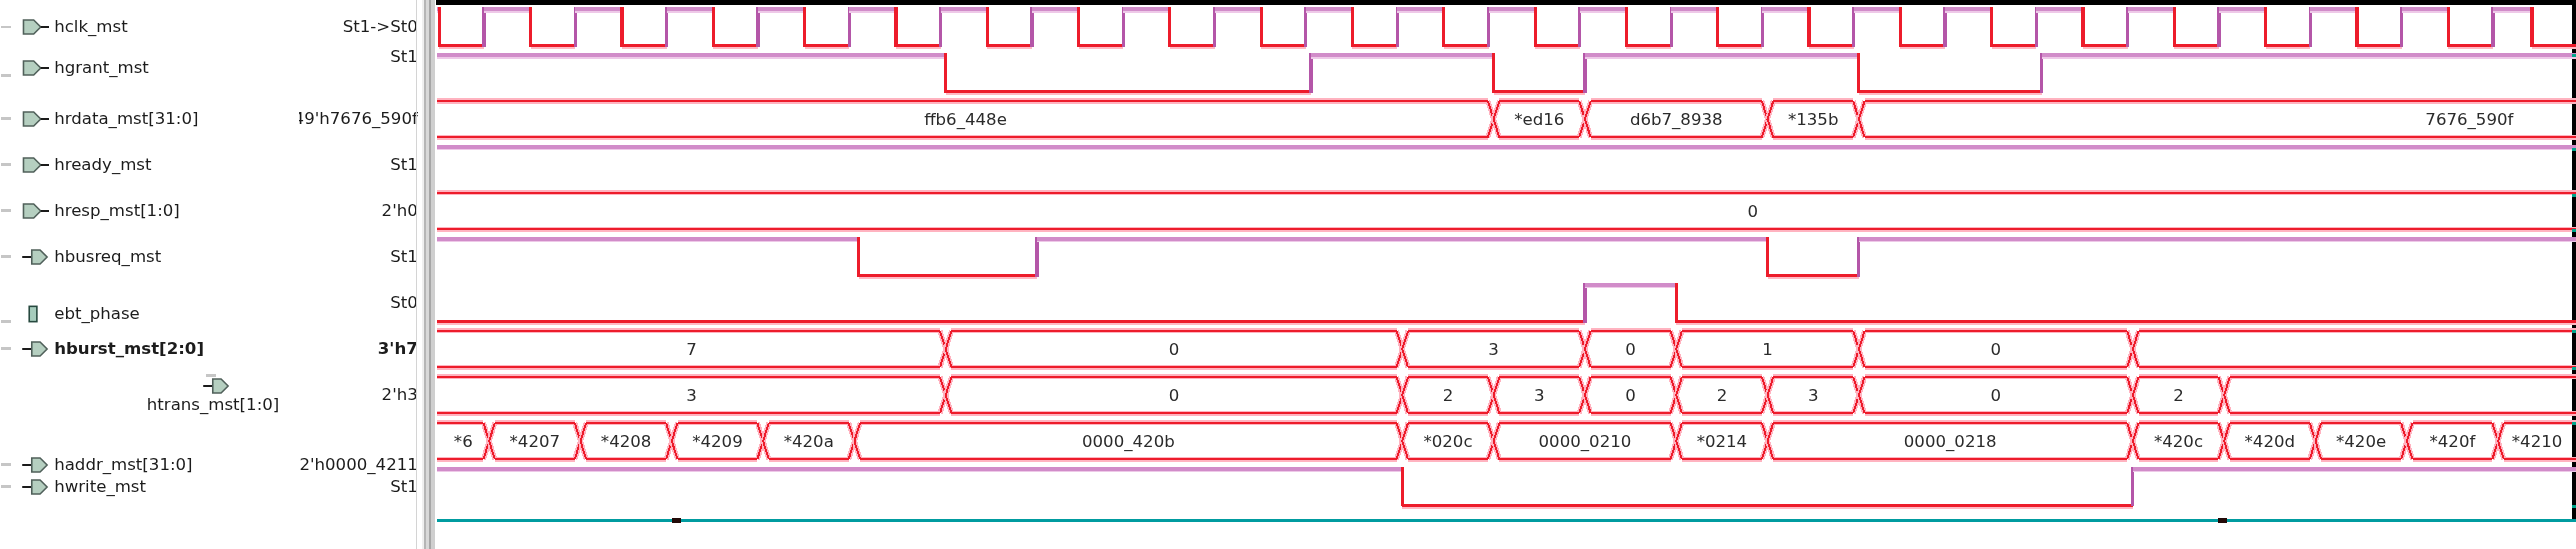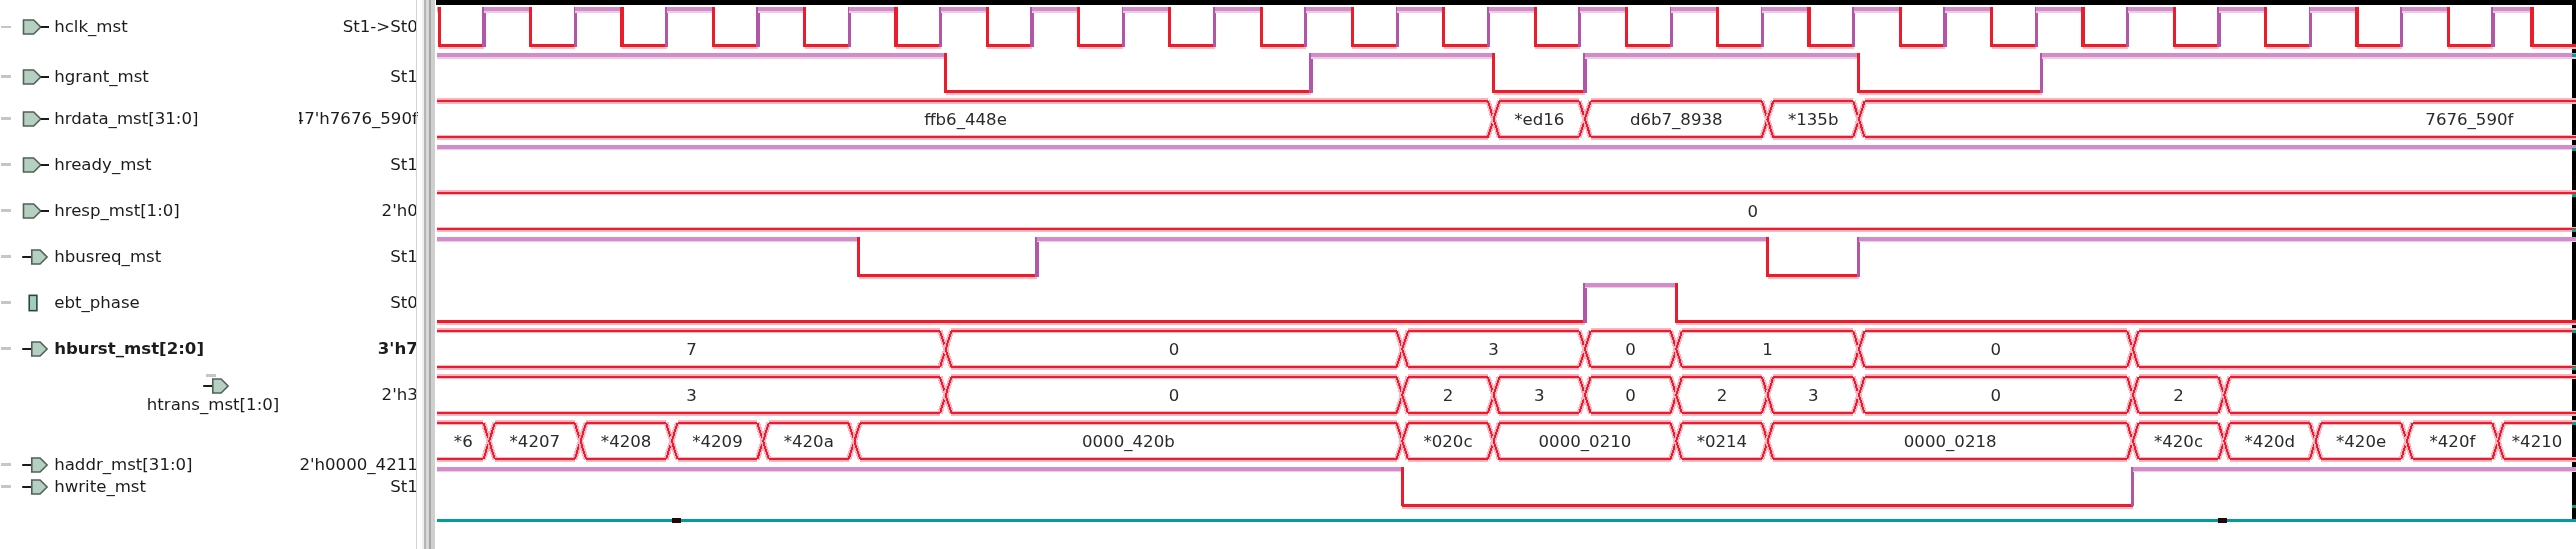--- a/index.html
+++ b/index.html
@@ -33,40 +33,40 @@
         <span class="tree-dash"></span>
         <svg width="37" height="18" viewBox="0 0 58 28" class="port-icon">
           <polygon points="18,3 34,3 45,14 34,25 18,25" fill="#b5cfc0" stroke="#50605a" stroke-width="2.5"></polygon>
           <line x1="45" y1="14" x2="58" y2="14" stroke="#111111" stroke-width="3"></line>
         </svg>
         <span class="sig-name">hclk_mst</span>
         <span class="sig-value-wrap">
           <span class="sig-value">St1-&gt;St0</span>
         </span>
       </div>
-      <div class="sig-row" style="top: 56px;">
+      <div class="sig-row" style="top: 36px; align-items: flex-end;">
         <span class="tree-dash"></span>
         <svg width="37" height="18" viewBox="0 0 58 28" class="port-icon">
           <polygon points="18,3 34,3 45,14 34,25 18,25" fill="#b5cfc0" stroke="#50605a" stroke-width="2.5"></polygon>
           <line x1="45" y1="14" x2="58" y2="14" stroke="#111111" stroke-width="3"></line>
         </svg>
         <span class="sig-name">hgrant_mst</span>
         <span class="sig-value-wrap">
           <span class="sig-value">St1</span>
         </span>
       </div>
       <div class="sig-row" style="top: 98px; align-items: center;">
         <span class="tree-dash"></span>
         <svg width="37" height="18" viewBox="0 0 58 28" class="port-icon">
           <polygon points="18,3 34,3 45,14 34,25 18,25" fill="#b5cfc0" stroke="#50605a" stroke-width="2.5"></polygon>
           <line x1="45" y1="14" x2="58" y2="14" stroke="#111111" stroke-width="3"></line>
         </svg>
         <span class="sig-name">hrdata_mst[31:0]</span>
         <span class="sig-value-wrap">
-          <span class="sig-value">47'h7676_590f</span>
+          <span class="sig-value">49'h7676_590f</span>
         </span>
       </div>
       <div class="sig-row" style="top: 144px;">
         <span class="tree-dash"></span>
         <svg width="37" height="18" viewBox="0 0 58 28" class="port-icon">
           <polygon points="18,3 34,3 45,14 34,25 18,25" fill="#b5cfc0" stroke="#50605a" stroke-width="2.5"></polygon>
           <line x1="45" y1="14" x2="58" y2="14" stroke="#111111" stroke-width="3"></line>
         </svg>
         <span class="sig-name">hready_mst</span>
         <span class="sig-value-wrap">
@@ -88,21 +88,21 @@
         <span class="tree-dash"></span>
         <svg width="37" height="18" viewBox="0 0 58 28" class="port-icon">
           <line x1="16" y1="14" x2="31" y2="14" stroke="#111111" stroke-width="3"></line>
           <polygon points="31,3 44,3 55,14 44,25 31,25" fill="#b5cfc0" stroke="#50605a" stroke-width="2.5"></polygon>
         </svg>
         <span class="sig-name">hbusreq_mst</span>
         <span class="sig-value-wrap">
           <span class="sig-value">St1</span>
         </span>
       </div>
-      <div class="sig-row" style="top: 282px;">
+      <div class="sig-row" style="top: 282px; align-items: flex-end;">
         <span class="tree-dash"></span>
         <svg width="37" height="18" viewBox="0 0 58 28" class="port-icon">
           <rect x="27" y="2" width="12" height="24" fill="#a6ccbc" stroke="#27493f" stroke-width="2.5"></rect>
         </svg>
         <span class="sig-name">ebt_phase</span>
         <span class="sig-value-wrap">
           <span class="sig-value">St0</span>
         </span>
       </div>
       <div class="sig-row" style="top: 328px; font-weight: bold;">

